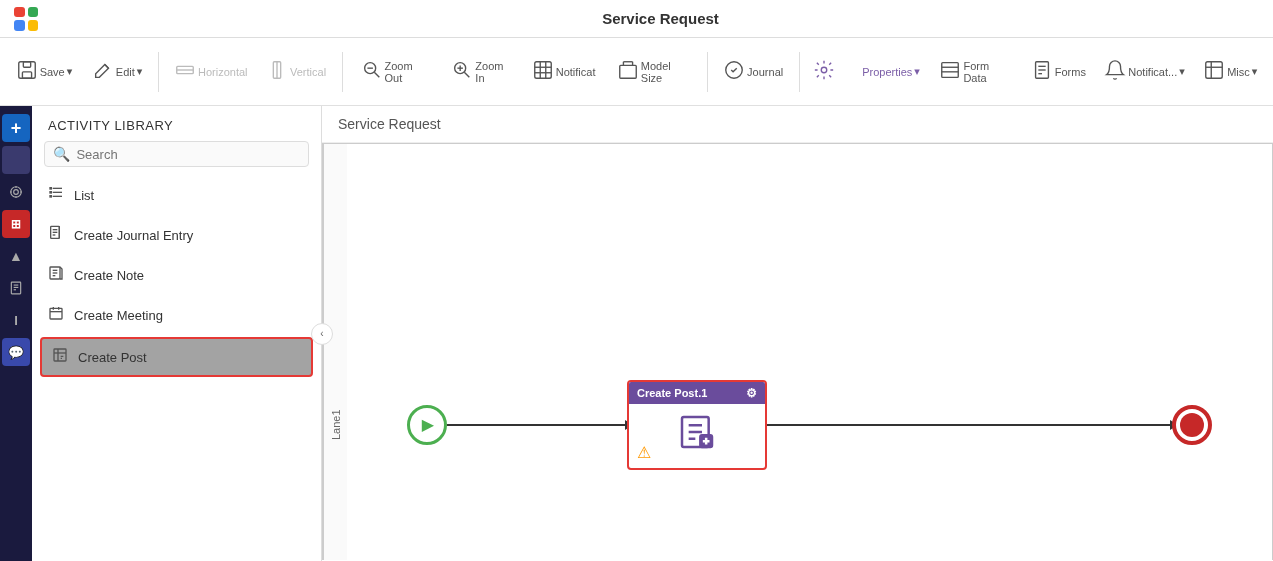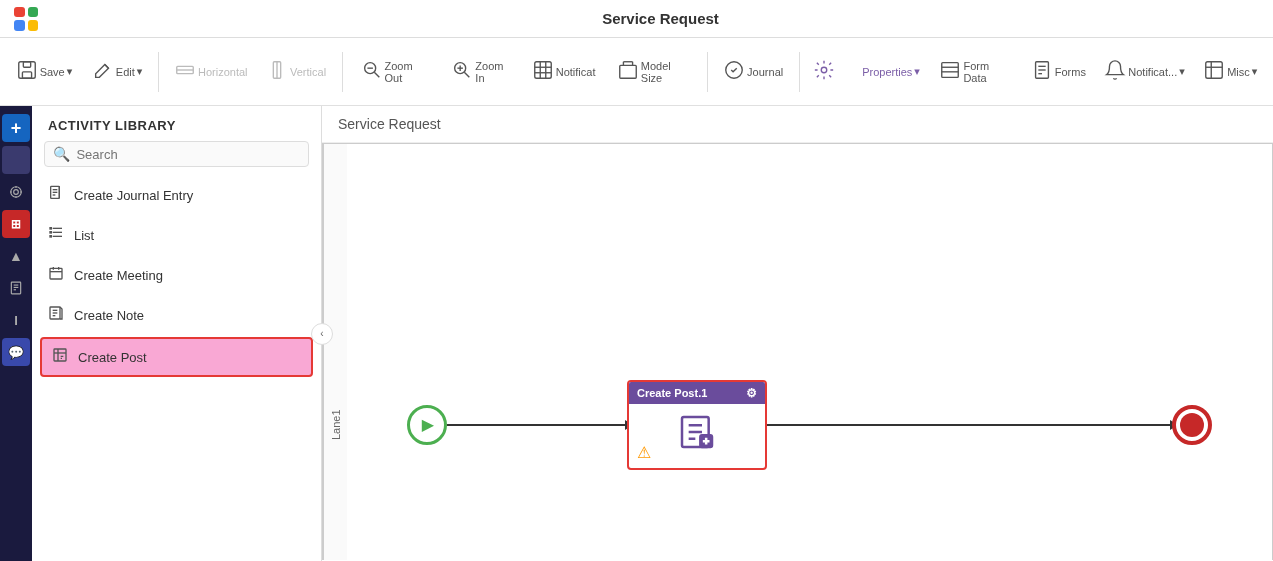--- a/index.html
+++ b/index.html
@@ -46,37 +46,37 @@
     }
     .left-icon-item.active { background: #3a3a6e; color: #fff; }
     .left-icon-item.blue-bg { background: #1565c0; color: #fff; }
 
     
     .activity-panel {
       width: 290px; background: #fff; border-right: 1px solid #ddd;
       display: flex; flex-direction: column; flex-shrink: 0;
     }
     .activity-header {
-      padding: 12px 16px 8px; font-size: 13px; font-weight: 700; color: #333; letter-spacing: 0.5px;
+      padding: 12px 16px 8px; font-size: 13px; font-weight: 400; color: #333; letter-spacing: 0.5px;
     }
     .search-box {
       margin: 0 12px 8px; border: 1px solid #ddd; border-radius: 4px;
       display: flex; align-items: center; padding: 4px 8px; background: #fafafa;
     }
     .search-box input {
       border: none; outline: none; background: transparent; font-size: 13px;
       color: #3b82f6; width: 100%;
     }
     .search-icon { color: #999; font-size: 14px; margin-right: 6px; }
     .activity-list { flex: 1; overflow-y: auto; }
     .activity-item {
       display: flex; align-items: center; padding: 10px 16px; cursor: pointer;
       font-size: 13px; color: #333; gap: 10px; border-radius: 0;
     }
-    .activity-item.selected { background: #f9a8d4; border: 2px solid #e53935; border-radius: 4px; margin: 2px 8px; padding: 8px 10px; }
+    .activity-item.selected { background: #a3a3a3; border: 2px solid #e53935; border-radius: 4px; margin: 2px 8px; padding: 8px 10px; }
     .activity-item-icon { font-size: 16px; color: #555; flex-shrink: 0; }
     .activity-item-label { flex: 1; }
 
     
     .collapse-btn {
       position: absolute; right: -12px; top: 50%; transform: translateY(-50%);
       width: 22px; height: 22px; border-radius: 50%; background: #fff; border: 1px solid #ddd;
       display: flex; align-items: center; justify-content: center; cursor: pointer;
       font-size: 10px; color: #666; z-index: 10;
     }
@@ -350,73 +350,73 @@
     <div class="left-icon-item" style="background:#3949ab;color:#fff;font-size:13px;">💬</div>
   </div>
 
   <div class="activity-panel">
     <div class="activity-header">ACTIVITY LIBRARY</div>
     <div class="search-box">
       <span class="search-icon">🔍</span>
       <input type="text" placeholder="Search" style="">
     </div>
     <div class="activity-list">
-
-      <div class="activity-item">
-        <span class="activity-item-icon">
-          <svg width="16" height="16" viewBox="0 0 24 24" fill="none" stroke="#555" stroke-width="2">
-              <rect x="4" y="2" width="13" height="18" rx="1"></rect>
-              <line x1="7" y1="7" x2="14" y2="7"></line>
-              <line x1="7" y1="11" x2="14" y2="11"></line>
-              <line x1="7" y1="15" x2="11" y2="15"></line>
-              <path d="M17 2v18" stroke="#555"></path>
-            </svg>
-        </span>
-        <span class="activity-item-label">Create Journal Entry</span>
-      </div>
 
       <div class="activity-item">
         <span class="activity-item-icon">
           <svg width="16" height="16" viewBox="0 0 24 24" fill="none" stroke="#555" stroke-width="2">
               <rect x="3" y="4" width="2" height="2"></rect>
               <line x1="7" y1="5" x2="21" y2="5"></line>
               <rect x="3" y="10" width="2" height="2"></rect>
               <line x1="7" y1="11" x2="21" y2="11"></line>
               <rect x="3" y="16" width="2" height="2"></rect>
               <line x1="7" y1="17" x2="21" y2="17"></line>
             </svg>
         </span>
         <span class="activity-item-label">List</span>
       </div>
 
       <div class="activity-item">
         <span class="activity-item-icon">
           <svg width="16" height="16" viewBox="0 0 24 24" fill="none" stroke="#555" stroke-width="2">
-              <rect x="3" y="5" width="18" height="16" rx="1"></rect>
-              <line x1="3" y1="10" x2="21" y2="10"></line>
-              <line x1="8" y1="3" x2="8" y2="7"></line>
-              <line x1="16" y1="3" x2="16" y2="7"></line>
-              <line x1="7" y1="14" x2="7" y2="14"></line>
-              <line x1="12" y1="14" x2="12" y2="14"></line>
+              <rect x="4" y="2" width="13" height="18" rx="1"></rect>
+              <line x1="7" y1="7" x2="14" y2="7"></line>
+              <line x1="7" y1="11" x2="14" y2="11"></line>
+              <line x1="7" y1="15" x2="11" y2="15"></line>
+              <path d="M17 2v18" stroke="#555"></path>
             </svg>
         </span>
-        <span class="activity-item-label">Create Meeting</span>
+        <span class="activity-item-label">Create Journal Entry</span>
       </div>
 
       <div class="activity-item">
         <span class="activity-item-icon">
           <svg width="16" height="16" viewBox="0 0 24 24" fill="none" stroke="#555" stroke-width="2">
               <rect x="3" y="3" width="15" height="18" rx="1"></rect>
               <line x1="7" y1="8" x2="14" y2="8"></line>
               <line x1="7" y1="12" x2="14" y2="12"></line>
               <line x1="7" y1="16" x2="11" y2="16"></line>
               <polyline points="18,3 21,6 21,21 18,21"></polyline>
             </svg>
         </span>
         <span class="activity-item-label">Create Note</span>
+      </div>
+
+      <div class="activity-item">
+        <span class="activity-item-icon">
+          <svg width="16" height="16" viewBox="0 0 24 24" fill="none" stroke="#555" stroke-width="2">
+              <rect x="3" y="5" width="18" height="16" rx="1"></rect>
+              <line x1="3" y1="10" x2="21" y2="10"></line>
+              <line x1="8" y1="3" x2="8" y2="7"></line>
+              <line x1="16" y1="3" x2="16" y2="7"></line>
+              <line x1="7" y1="14" x2="7" y2="14"></line>
+              <line x1="12" y1="14" x2="12" y2="14"></line>
+            </svg>
+        </span>
+        <span class="activity-item-label">Create Meeting</span>
       </div>
 
       <div class="activity-item selected" style="border: 2px solid #e53935; margin: 2px 8px; padding: 8px 10px; border-radius: 4px;">
         <span class="activity-item-icon">
           <svg width="16" height="16" viewBox="0 0 24 24" fill="none" stroke="#555" stroke-width="2">
               <rect x="3" y="3" width="18" height="18" rx="1"></rect>
               <line x1="9" y1="3" x2="9" y2="21"></line>
               <line x1="3" y1="9" x2="21" y2="9"></line>
               <path d="M13 14h4M13 17h2"></path>
             </svg>

